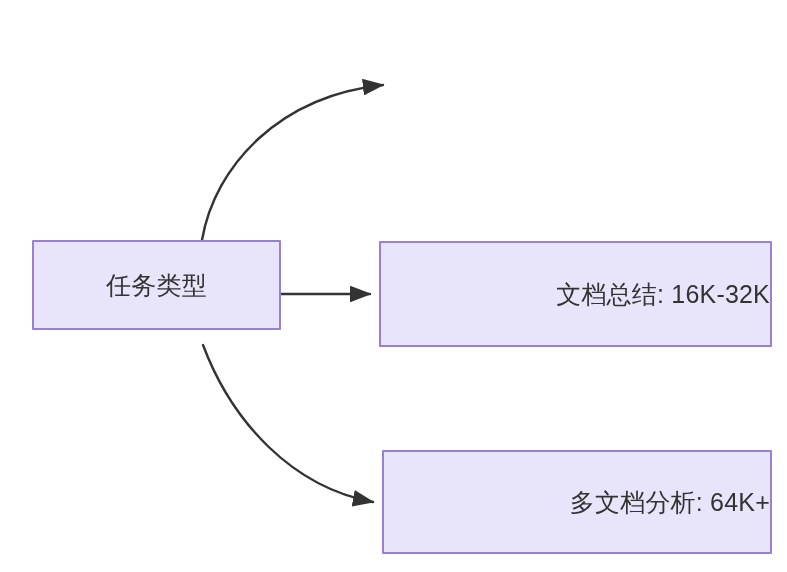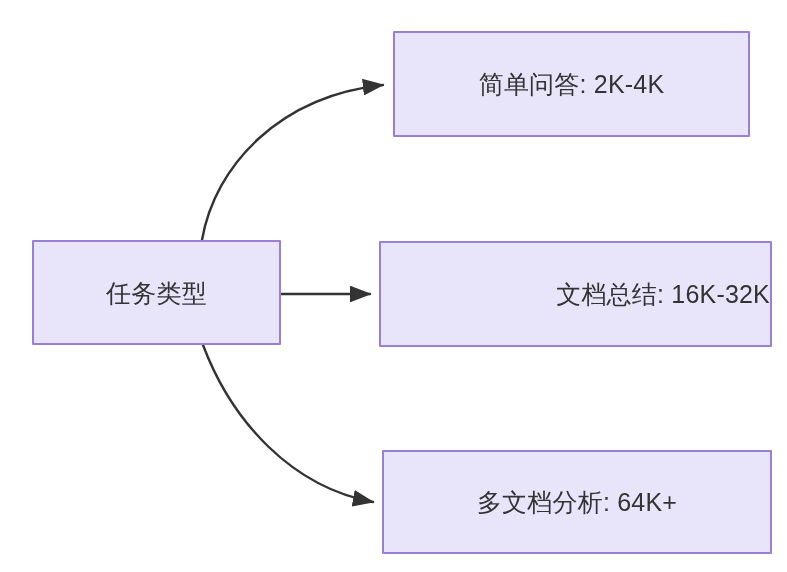--- a/index.html
+++ b/index.html
@@ -38,24 +38,24 @@
   }
   .node-label {
     color: #333333;
     font-size: 25px;
     line-height: 1.2;
     letter-spacing: 0.2px;
     white-space: nowrap;
     font-family: "Liberation Sans", "DejaVu Sans", sans-serif;
   }
   
-  #node-root     { left: 32px;  top: 240px; width: 249px; height: 105px; }
+  #node-root     { left: 32px;  top: 240px; width: 249px; height: 90px; }
   #node-simple   { left: 393px; top: 31px;  width: 357px; height: 106px; }
   #node-doc      { left: 379px; top: 241px; width: 393px; height: 106px; justify-content: flex-end; }
-  #node-multidoc { left: 382px; top: 450px; width: 390px; height: 104px; }
+  #node-multidoc { left: 382px; top: 450px; width: 390px; height: 104px; justify-content: flex-end; }
 </style>
 </head>
 <body>
 
 <div id="diagram-canvas">
 
   <svg id="edge-layer" viewBox="0 0 787 572" width="787" height="572" xmlns="http://www.w3.org/2000/svg">
     <defs>
       <marker id="arrowhead" markerWidth="9" markerHeight="7" refX="8.4" refY="3.5" orient="auto" markerUnits="strokeWidth">
         <path d="M0,0 L9,3.5 L0,7 Z" fill="#333333"></path>
@@ -66,23 +66,20 @@
 
     <path d="M 281,294 L 370,294" fill="none" stroke="#333333" stroke-width="2.4" stroke-linecap="round" marker-end="url(#arrowhead)"></path>
 
     <path d="M 203,345 C 232,422 292,487 373,502" fill="none" stroke="#333333" stroke-width="2.4" stroke-linecap="round" marker-end="url(#arrowhead)"></path>
   </svg>
 
   <div class="node" id="node-root">
     <span class="node-label">任务类型</span>
   </div>
 
-  <div class="node" id="node-simple">
-    <span class="node-label">简单问答: 2K-4K</span>
-  </div>
 
   <div class="node" id="node-doc">
     <span class="node-label">文档总结: 16K-32K</span>
   </div>
 
   <div class="node" id="node-multidoc">
     <span class="node-label">多文档分析: 64K+</span>
   </div>
 
 </div>

